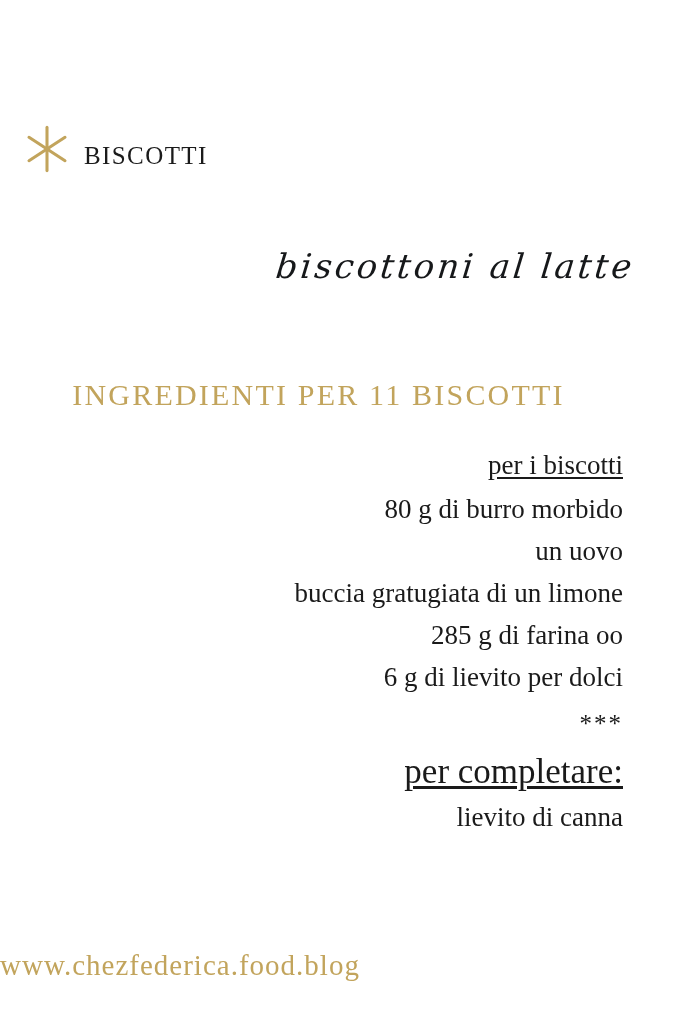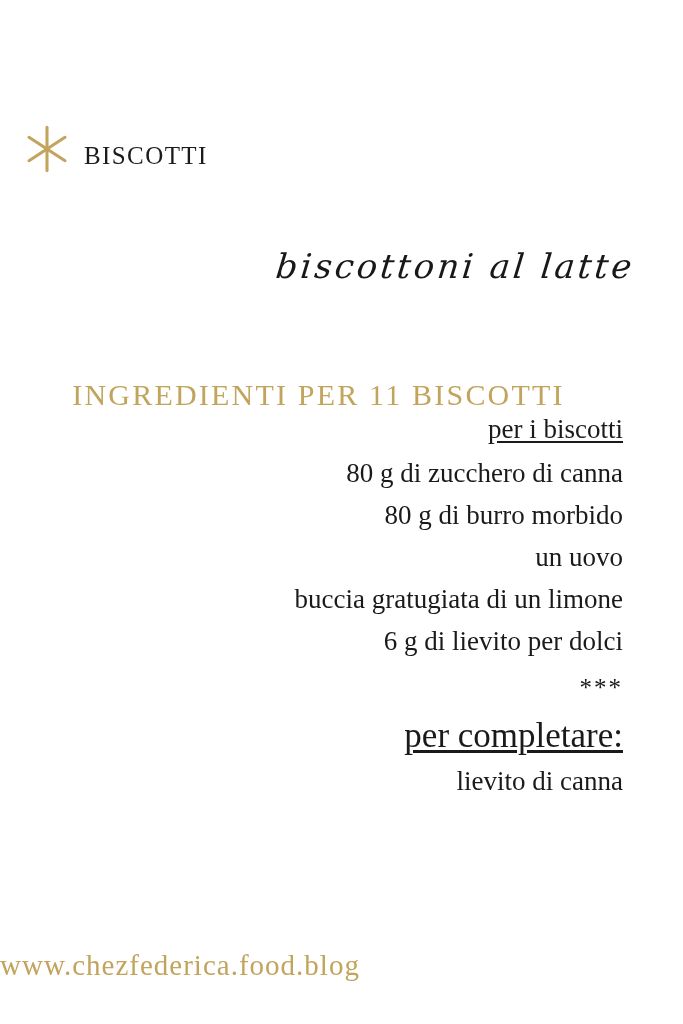--- a/index.html
+++ b/index.html
@@ -73,21 +73,21 @@
     font-size: 30px;
     letter-spacing: 2.2px;
     color: #c2a45c;
     white-space: nowrap;
   }
 
   
   .recipe-body {
     position: absolute;
     right: 60px;
-    top: 408px;
+    top: 444px;
     width: 560px;
     text-align: right;
   }
   .sub-heading {
     font-size: 27px;
     line-height: 42px;
     text-decoration: underline;
     text-underline-offset: 3px;
     color: #1a1a1a;
     margin: 0 0 2px 0;
@@ -144,24 +144,24 @@
     </span>
     <span class="category-label">BISCOTTI</span>
   </div>
 
   <div class="script-title">biscottoni al latte</div>
 
   <div class="ingredients-heading">INGREDIENTI  PER 11 BISCOTTI</div>
 
   <div class="recipe-body">
     <div class="sub-heading">per i biscotti</div>
-    <div class="ingredient-line">80 g di zucchero di canna</div>
     <div class="ingredient-line">80 g di burro morbido</div>
     <div class="ingredient-line">un uovo</div>
     <div class="ingredient-line">buccia gratugiata di un limone</div>
+    <div class="ingredient-line">285 g di farina oo</div>
     <div class="ingredient-line">6 g di lievito per dolci</div>
     <div class="separator">***</div>
     <div class="sub-heading-2">per completare:</div>
     <div class="ingredient-line">lievito di canna</div>
   </div>
 
   <div class="footer-url">www.chezfederica.food.blog</div>
 
 </div>
 

